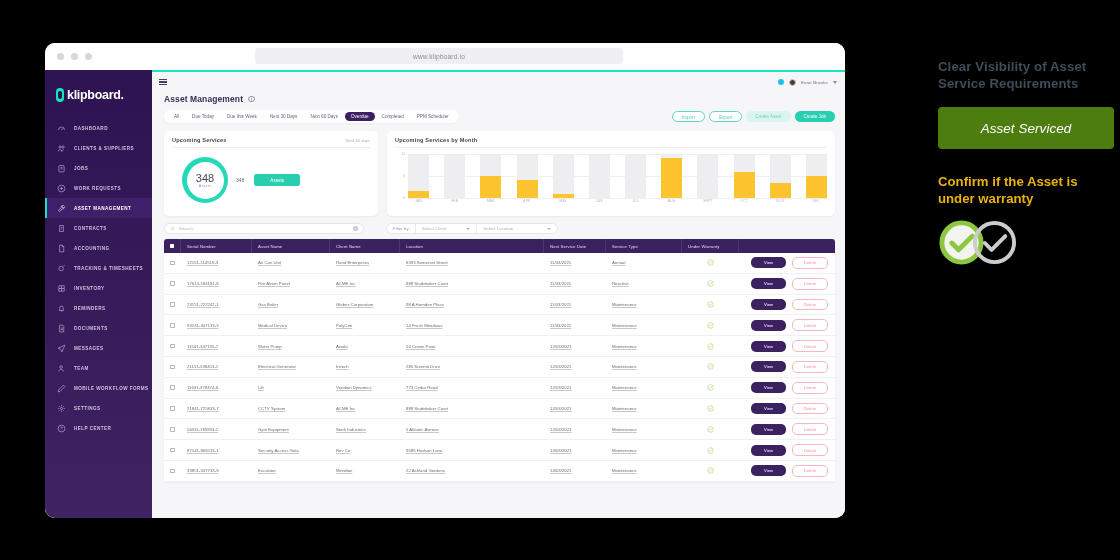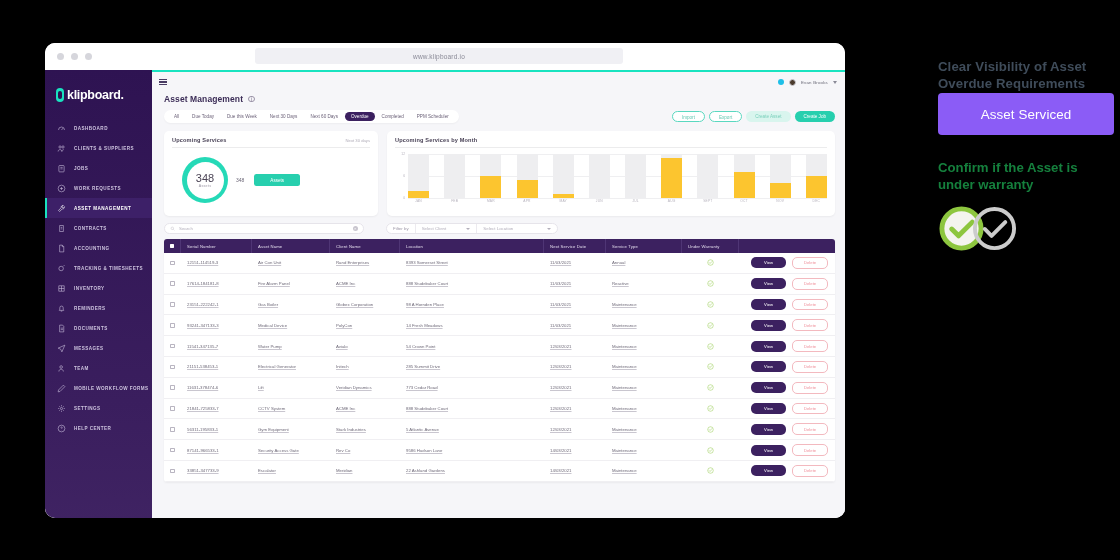--- a/index.html
+++ b/index.html
@@ -212,22 +212,22 @@
   
   .annot { position:absolute; left:938px; top:58px; width:176px; }
   .an-title {
     font-size:13.2px; color:#3f4c5a; font-weight:600; line-height:17px; letter-spacing:.1px;
   }
   .an-btn {
     margin-top:14px; height:42px; border-radius:4px; display:flex; align-items:center;
     justify-content:center; color:#fff; font-size:13.4px; letter-spacing:.1px;
   }
   .an-yellow { background:#fcc52f; }
-  .an-teal { background:#8b5cf6; margin-top:1px; }
-  .an-title2 { margin-top:24px; font-size:13.2px; color:#15803d; font-weight:600; line-height:17px; }
+  .an-teal { background:#4d7c0f; margin-top:15px;font-style:italic; }
+  .an-title2 { margin-top:24px; font-size:13.2px; color:#eab308; font-weight:600; line-height:17px; }
   .checks { margin-top:12px; display:flex; align-items:center; }
   .big-check { width:47px;height:47px; }
   .big-check.gray { margin-left:-14px; }
 </style>
 </head>
 <body>
 
 <div class="stage">
 
   <div class="browser">
@@ -962,21 +962,21 @@
                 </div>
               </div>
           </div>
 
         </div>
       </div>
     </div>
   </div>
 
   <div class="annot">
-    <div class="an-title">Clear Visibility of Asset Overdue Requirements</div>
+    <div class="an-title">Clear Visibility of Asset Service Requirements</div>
     <div class="an-btn an-teal">Asset Serviced</div>
     <div class="an-title2">Confirm if the Asset is under warranty</div>
     <div class="checks">
       <svg class="big-check" viewBox="0 0 48 48">
         <circle cx="24" cy="24" r="20" fill="#f4f4ef" stroke="#8dc63f" stroke-width="5"></circle>
         <path d="M14 24.5l7 7 14-14" fill="none" stroke="#8dc63f" stroke-width="5" stroke-linecap="round" stroke-linejoin="round"></path>
       </svg>
       <svg class="big-check gray" viewBox="0 0 48 48">
         <circle cx="24" cy="24" r="20" fill="none" stroke="#cccccc" stroke-width="4"></circle>
         <path d="M14 24.5l7 7 14-14" fill="none" stroke="#cccccc" stroke-width="4" stroke-linecap="round" stroke-linejoin="round"></path>

